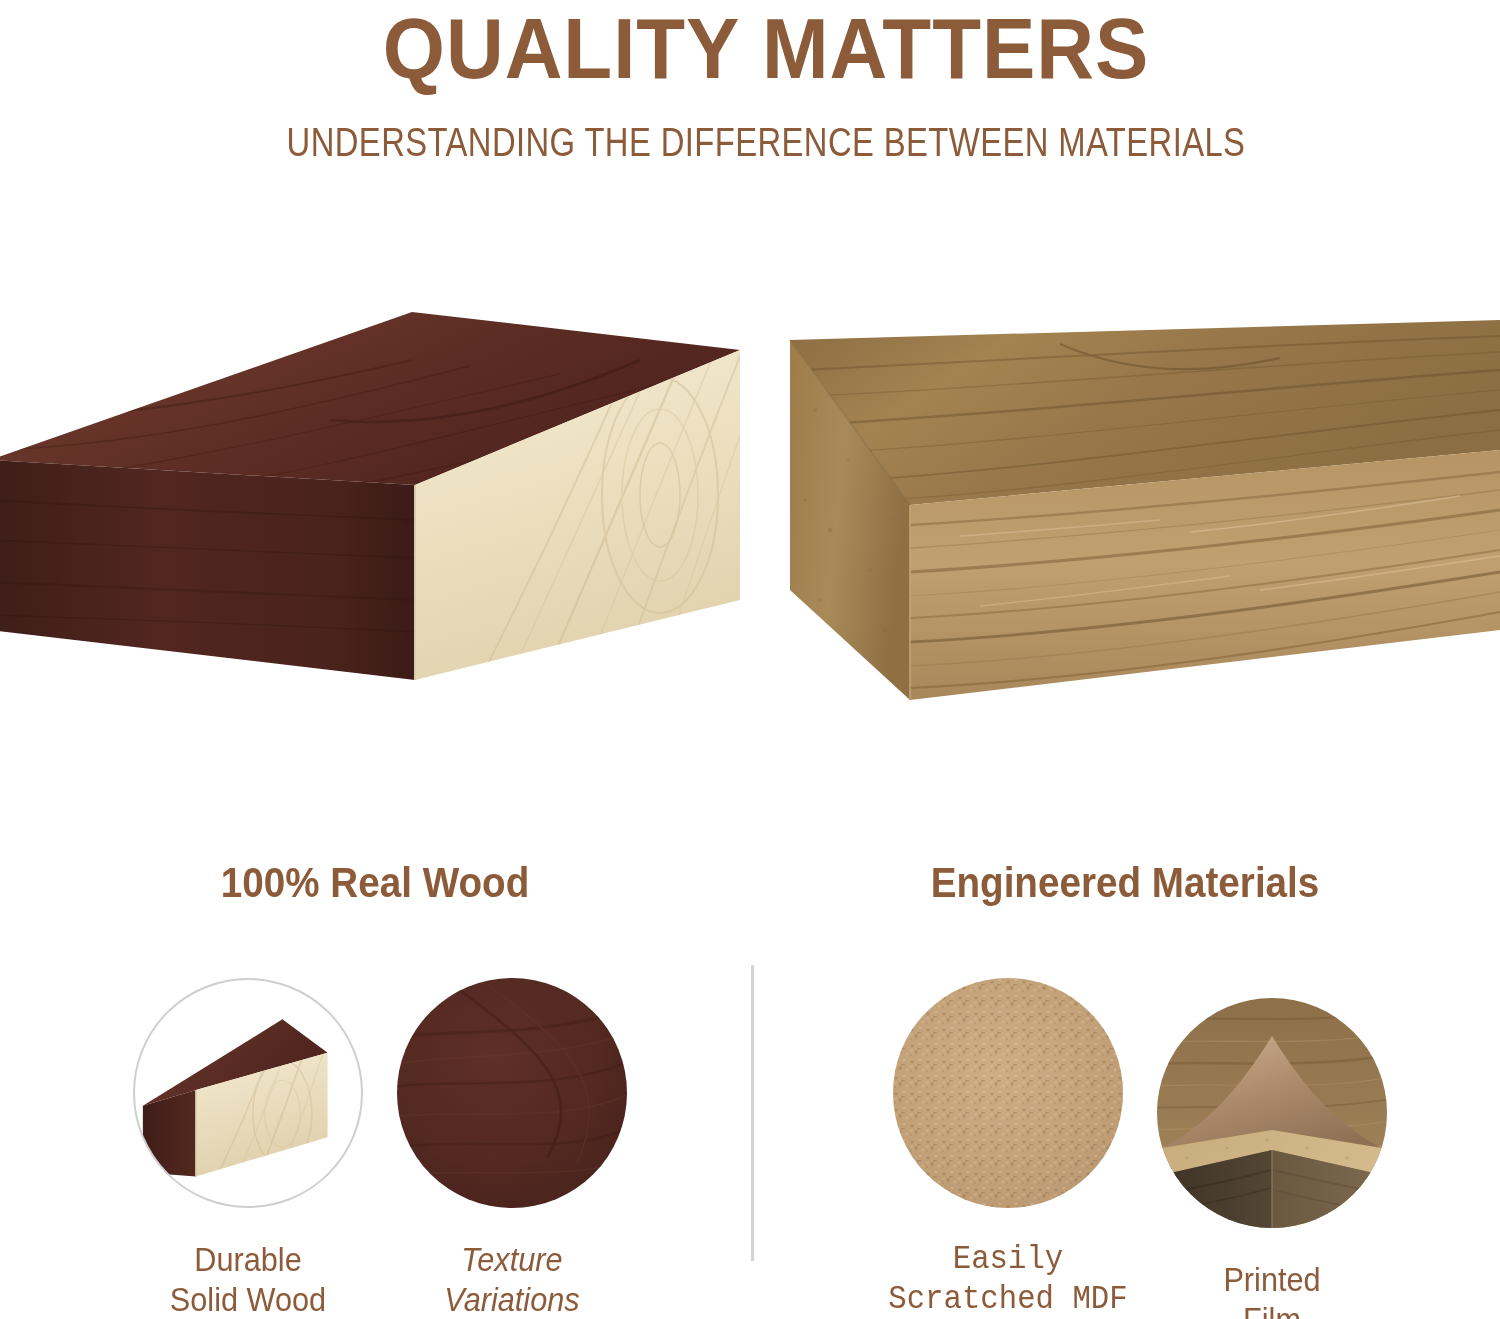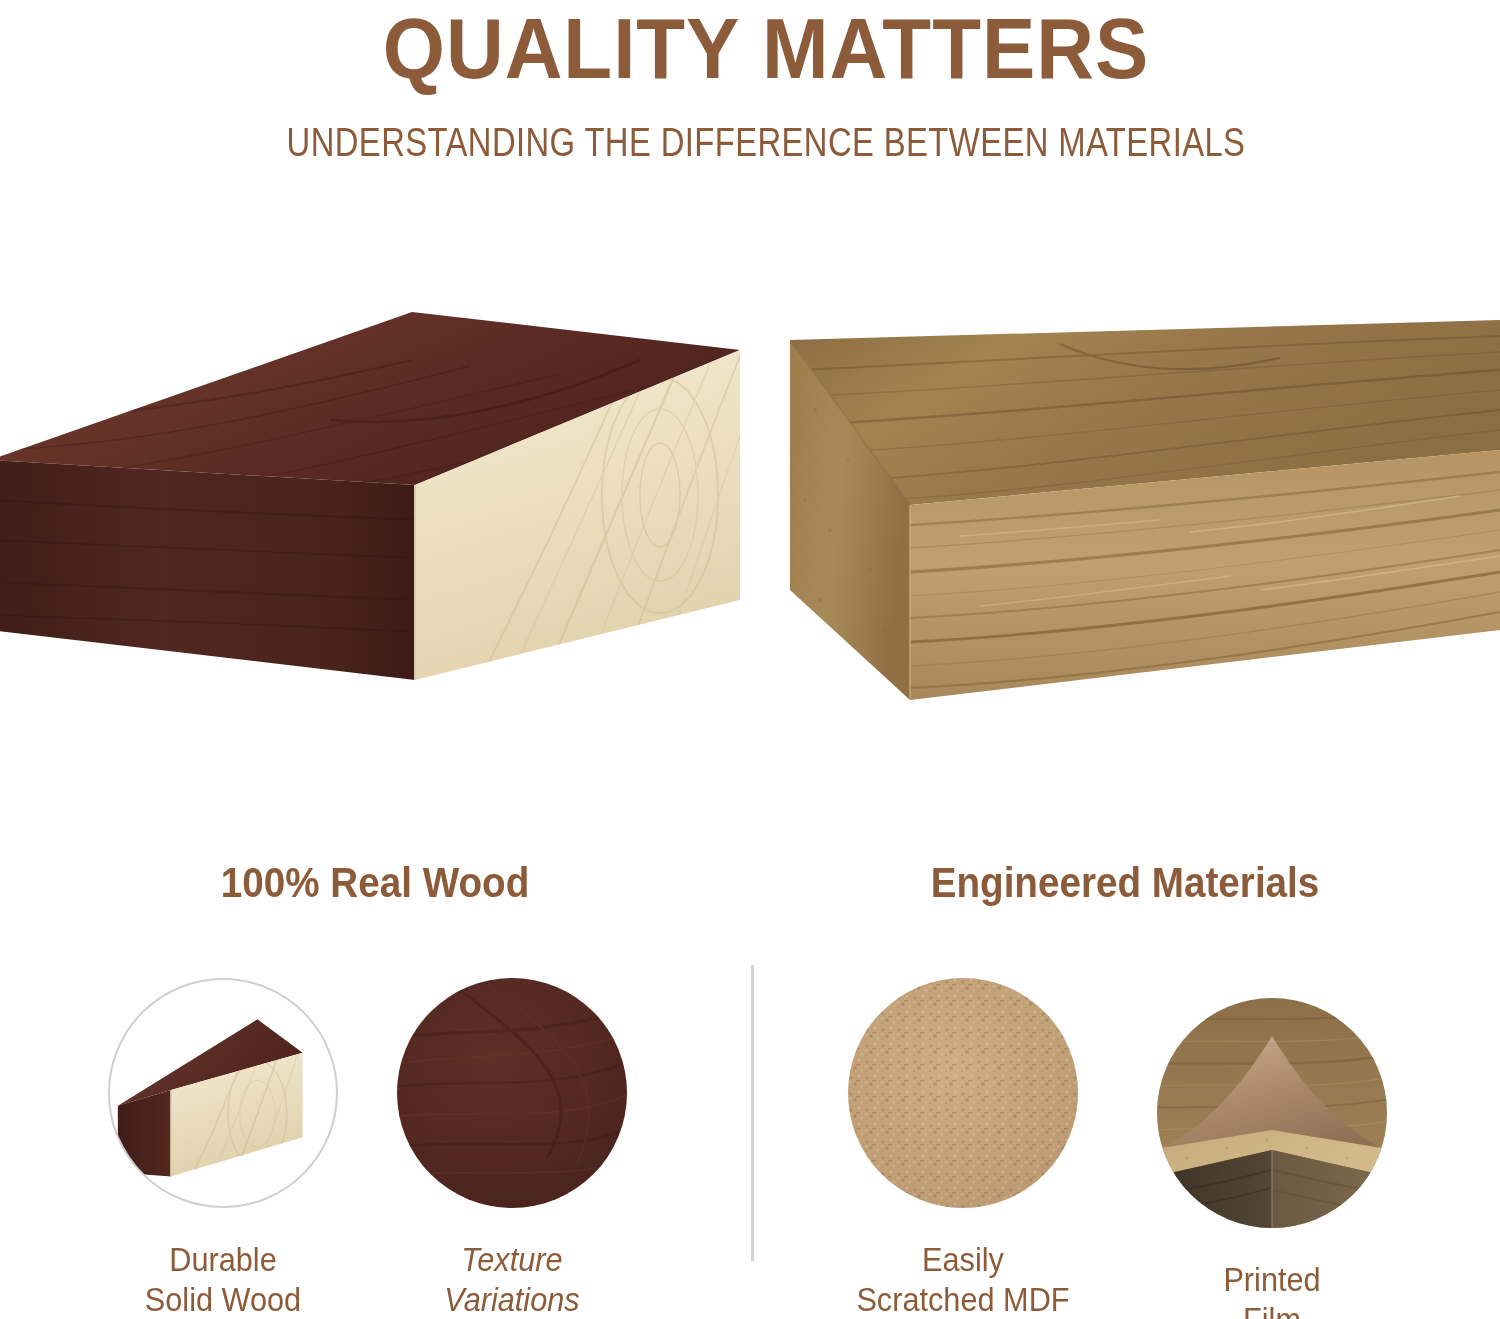--- a/index.html
+++ b/index.html
@@ -44,23 +44,23 @@
   #heading-engineered{ left:790px; width:670px; }
 
   
   #divider{
     position:absolute; left:751px; top:965px;
     width:3px; height:296px; background:#d3d3d3;
   }
 
   
   .feature{ position:absolute; width:230px; }
-  #feature-durable{      left:108px;  top:978px; }
+  #feature-durable{      left:133px;  top:978px; }
   #feature-texture{      left:397px;  top:978px;font-style:italic; }
-  #feature-mdf{          left:848px;  top:978px; }
+  #feature-mdf{          left:893px;  top:978px;font-family:Liberation Mono, monospace; }
   #feature-film{         left:1157px; top:998px; }
 
   .circle{
     position:relative; width:230px; height:230px;
     border-radius:50%; overflow:hidden; background:#ffffff;
   }
   .circle.ringed{ border:2px solid #cfcfcf; }
   .circle svg{ display:block; width:100%; height:100%; }
 
   .caption{

